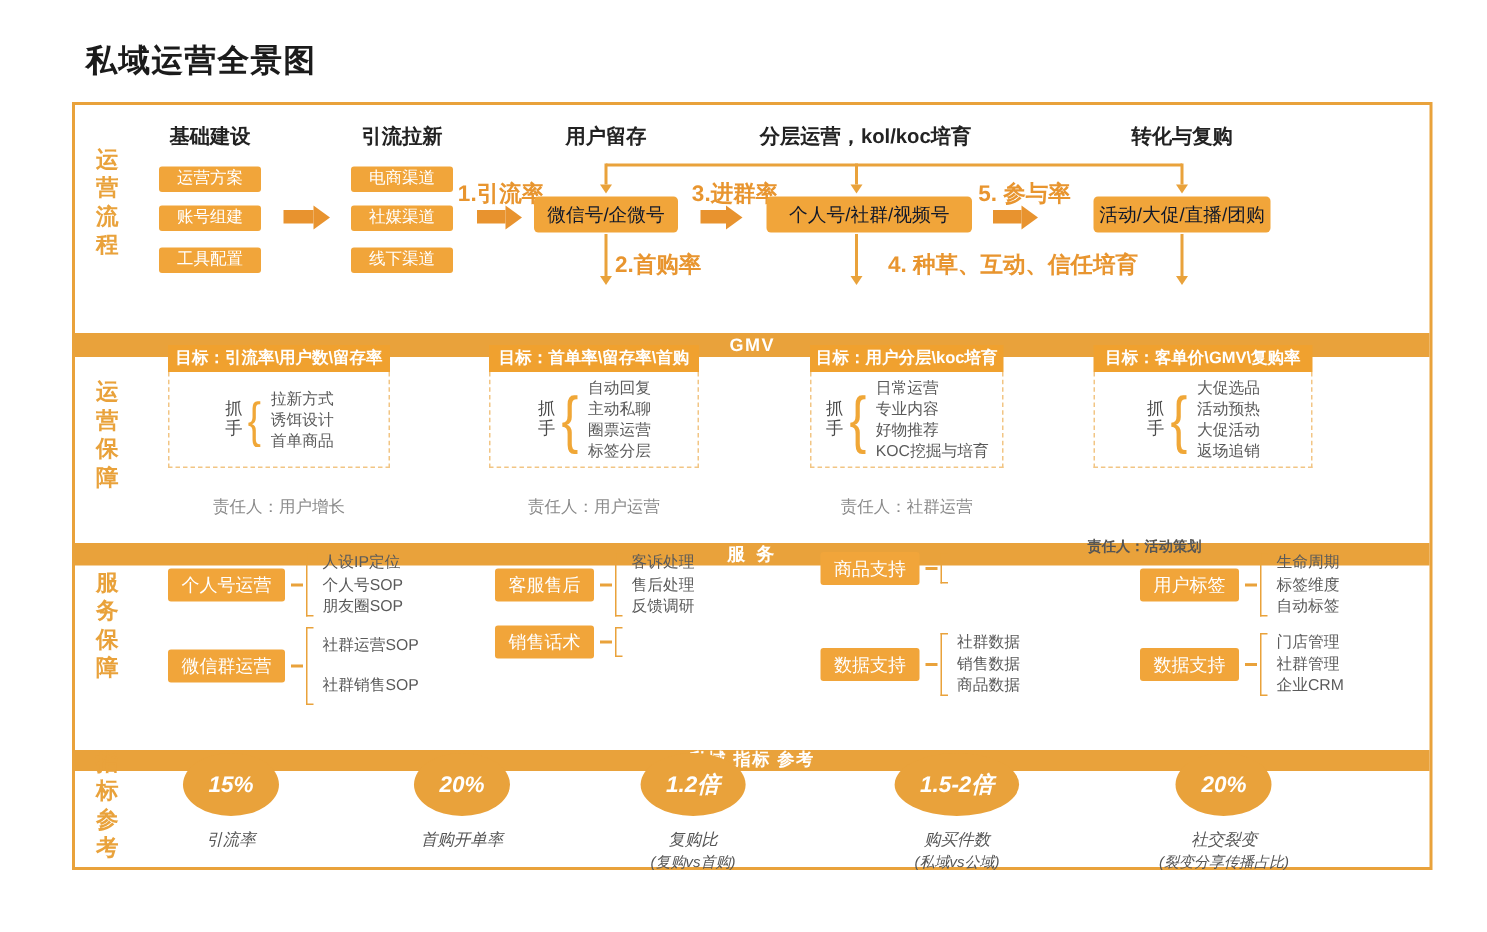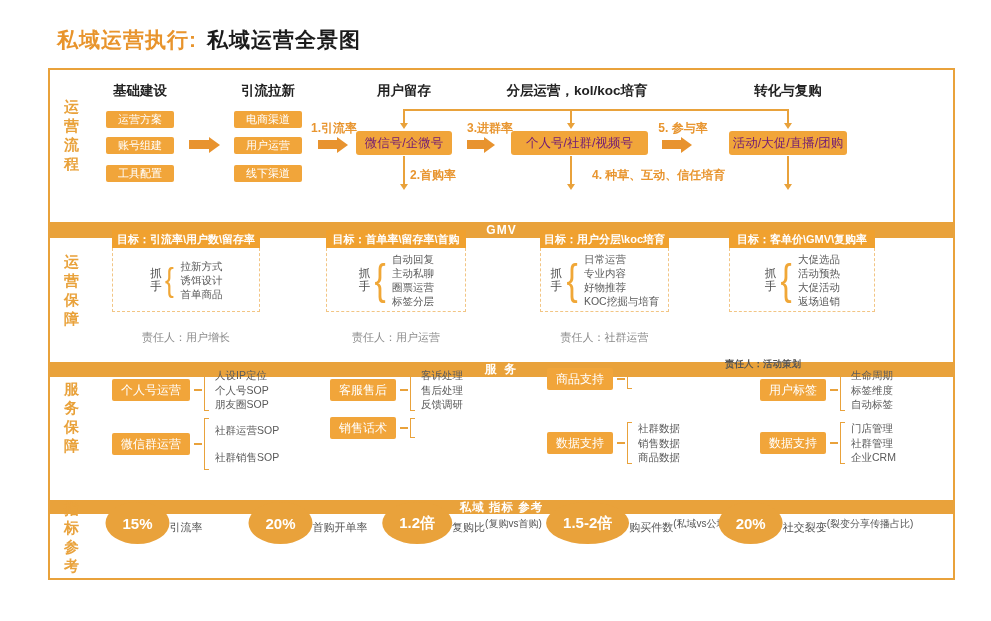--- a/index.html
+++ b/index.html
@@ -35,27 +35,27 @@
             transform:translateY(-50%);
             color:#E9A23B; font-weight:bold; font-size:15px; line-height:19px;
             word-break:break-all; text-align:center; }
 
   
   .fh { position:absolute; top:12px; transform:translateX(-50%); white-space:nowrap;
         font-weight:bold; font-size:13.5px; color:#222; }
   .sb { position:absolute; width:68px; height:17px; line-height:17px; text-align:center;
         background:#F1A53A; color:#fff; font-size:11px; border-radius:2px; }
   .bb { position:absolute; top:61px; height:24px; line-height:24px; text-align:center;
-        background:#F1A53A; color:#701a75; font-size:12.5px; border-radius:3px; white-space:nowrap; }
+        background:#F1A53A; color:#0f172a; font-size:12.5px; border-radius:3px; white-space:nowrap; }
   .thick-arrow { position:absolute; top:70px; height:9px; background:#E8932F; }
   .thick-arrow::after { content:""; position:absolute; left:100%; top:50%;
         transform:translateY(-50%); width:0; height:0;
         border-left:11px solid #E8932F; border-top:8px solid transparent;
         border-bottom:8px solid transparent; }
-  .al { position:absolute; font-size:12px; font-weight:bold; color:#E8952F; white-space:nowrap;text-align:right; }
+  .al { position:absolute; font-size:15px; font-weight:bold; color:#E8952F; white-space:nowrap;text-align:right; }
   .al.centered { transform:translateX(-50%); }
   .conn-h { position:absolute; height:1.5px; background:#E9A23B; }
   .v-arrow { position:absolute; width:1.5px; background:#E9A23B; }
   .v-arrow::after { content:""; position:absolute; top:100%; left:50%;
         transform:translateX(-50%); width:0; height:0;
         border-top:6px solid #E9A23B; border-left:4px solid transparent;
         border-right:4px solid transparent; }
 
   
   .card { position:absolute; top:14px; }
@@ -81,32 +81,31 @@
   .svc-bracket { width:5px; align-self:stretch; margin:1px 6px 1px 0;
                  border-left:1.5px solid #E9A23B; border-top:1.5px solid #E9A23B;
                  border-bottom:1.5px solid #E9A23B; }
   .svc-items div { font-size:10.5px; line-height:14.5px; color:#5a5a5a; white-space:nowrap; }
   .svc-group.spread .svc-items div { line-height:27px; }
   .owner-note { position:absolute; left:675px; top:3px; font-size:9.5px; font-weight:bold;
                 color:#555; white-space:nowrap; }
 
   
   .metric { position:absolute; top:10px; transform:translateX(-50%);
-            display:flex; flex-direction:row; align-items:center; }
+            display:flex; flex-direction:column; align-items:center;font-style:italic; }
   .m-ellipse { background:#E9A23B; color:#fff; font-weight:bold; font-size:15px;
                height:42px; min-width:40px; padding:0 17px; border-radius:50%;
                display:flex; align-items:center; justify-content:center; white-space:nowrap; }
   .m-cap  { margin-top:8px; font-size:11px; color:#555; text-align:center; white-space:nowrap; }
   .m-cap2 { margin-top:1px; font-size:10px; color:#555; text-align:center; white-space:nowrap; }
 </style>
 </head>
 <body>
 
 <div class="title-row">
-  <span class="title-orange">私域运营执行:</span>
   <span class="title-black">私域运营全景图</span>
 </div>
 
 <div class="panorama">
 
   <div class="sec sec-flow">
     <div class="vlabel">运营流程</div>
 
     <div class="fh" style="left:90px">基础建设</div>
     <div class="fh" style="left:218px">引流拉新</div>
@@ -114,21 +113,21 @@
     <div class="fh" style="left:527px">分层运营，kol/koc培育</div>
     <div class="fh" style="left:738px">转化与复购</div>
 
     <div class="sb" style="left:56px;top:41px">运营方案</div>
     <div class="sb" style="left:56px;top:67px">账号组建</div>
     <div class="sb" style="left:56px;top:95px">工具配置</div>
 
     <div class="thick-arrow" style="left:139px;width:20px"></div>
 
     <div class="sb" style="left:184px;top:41px">电商渠道</div>
-    <div class="sb" style="left:184px;top:67px">用户运营</div>
+    <div class="sb" style="left:184px;top:67px">社媒渠道</div>
     <div class="sb" style="left:184px;top:95px">线下渠道</div>
 
     <div class="thick-arrow" style="left:268px;width:19px"></div>
     <div class="al centered" style="left:284px;top:50px">1.引流率</div>
 
     <div class="bb" style="left:306px;width:96px">微信号/企微号</div>
     <div class="al" style="left:360px;top:97px">2.首购率</div>
 
     <div class="thick-arrow" style="left:417px;width:17px"></div>
     <div class="al centered" style="left:440px;top:50px">3.进群率</div>

